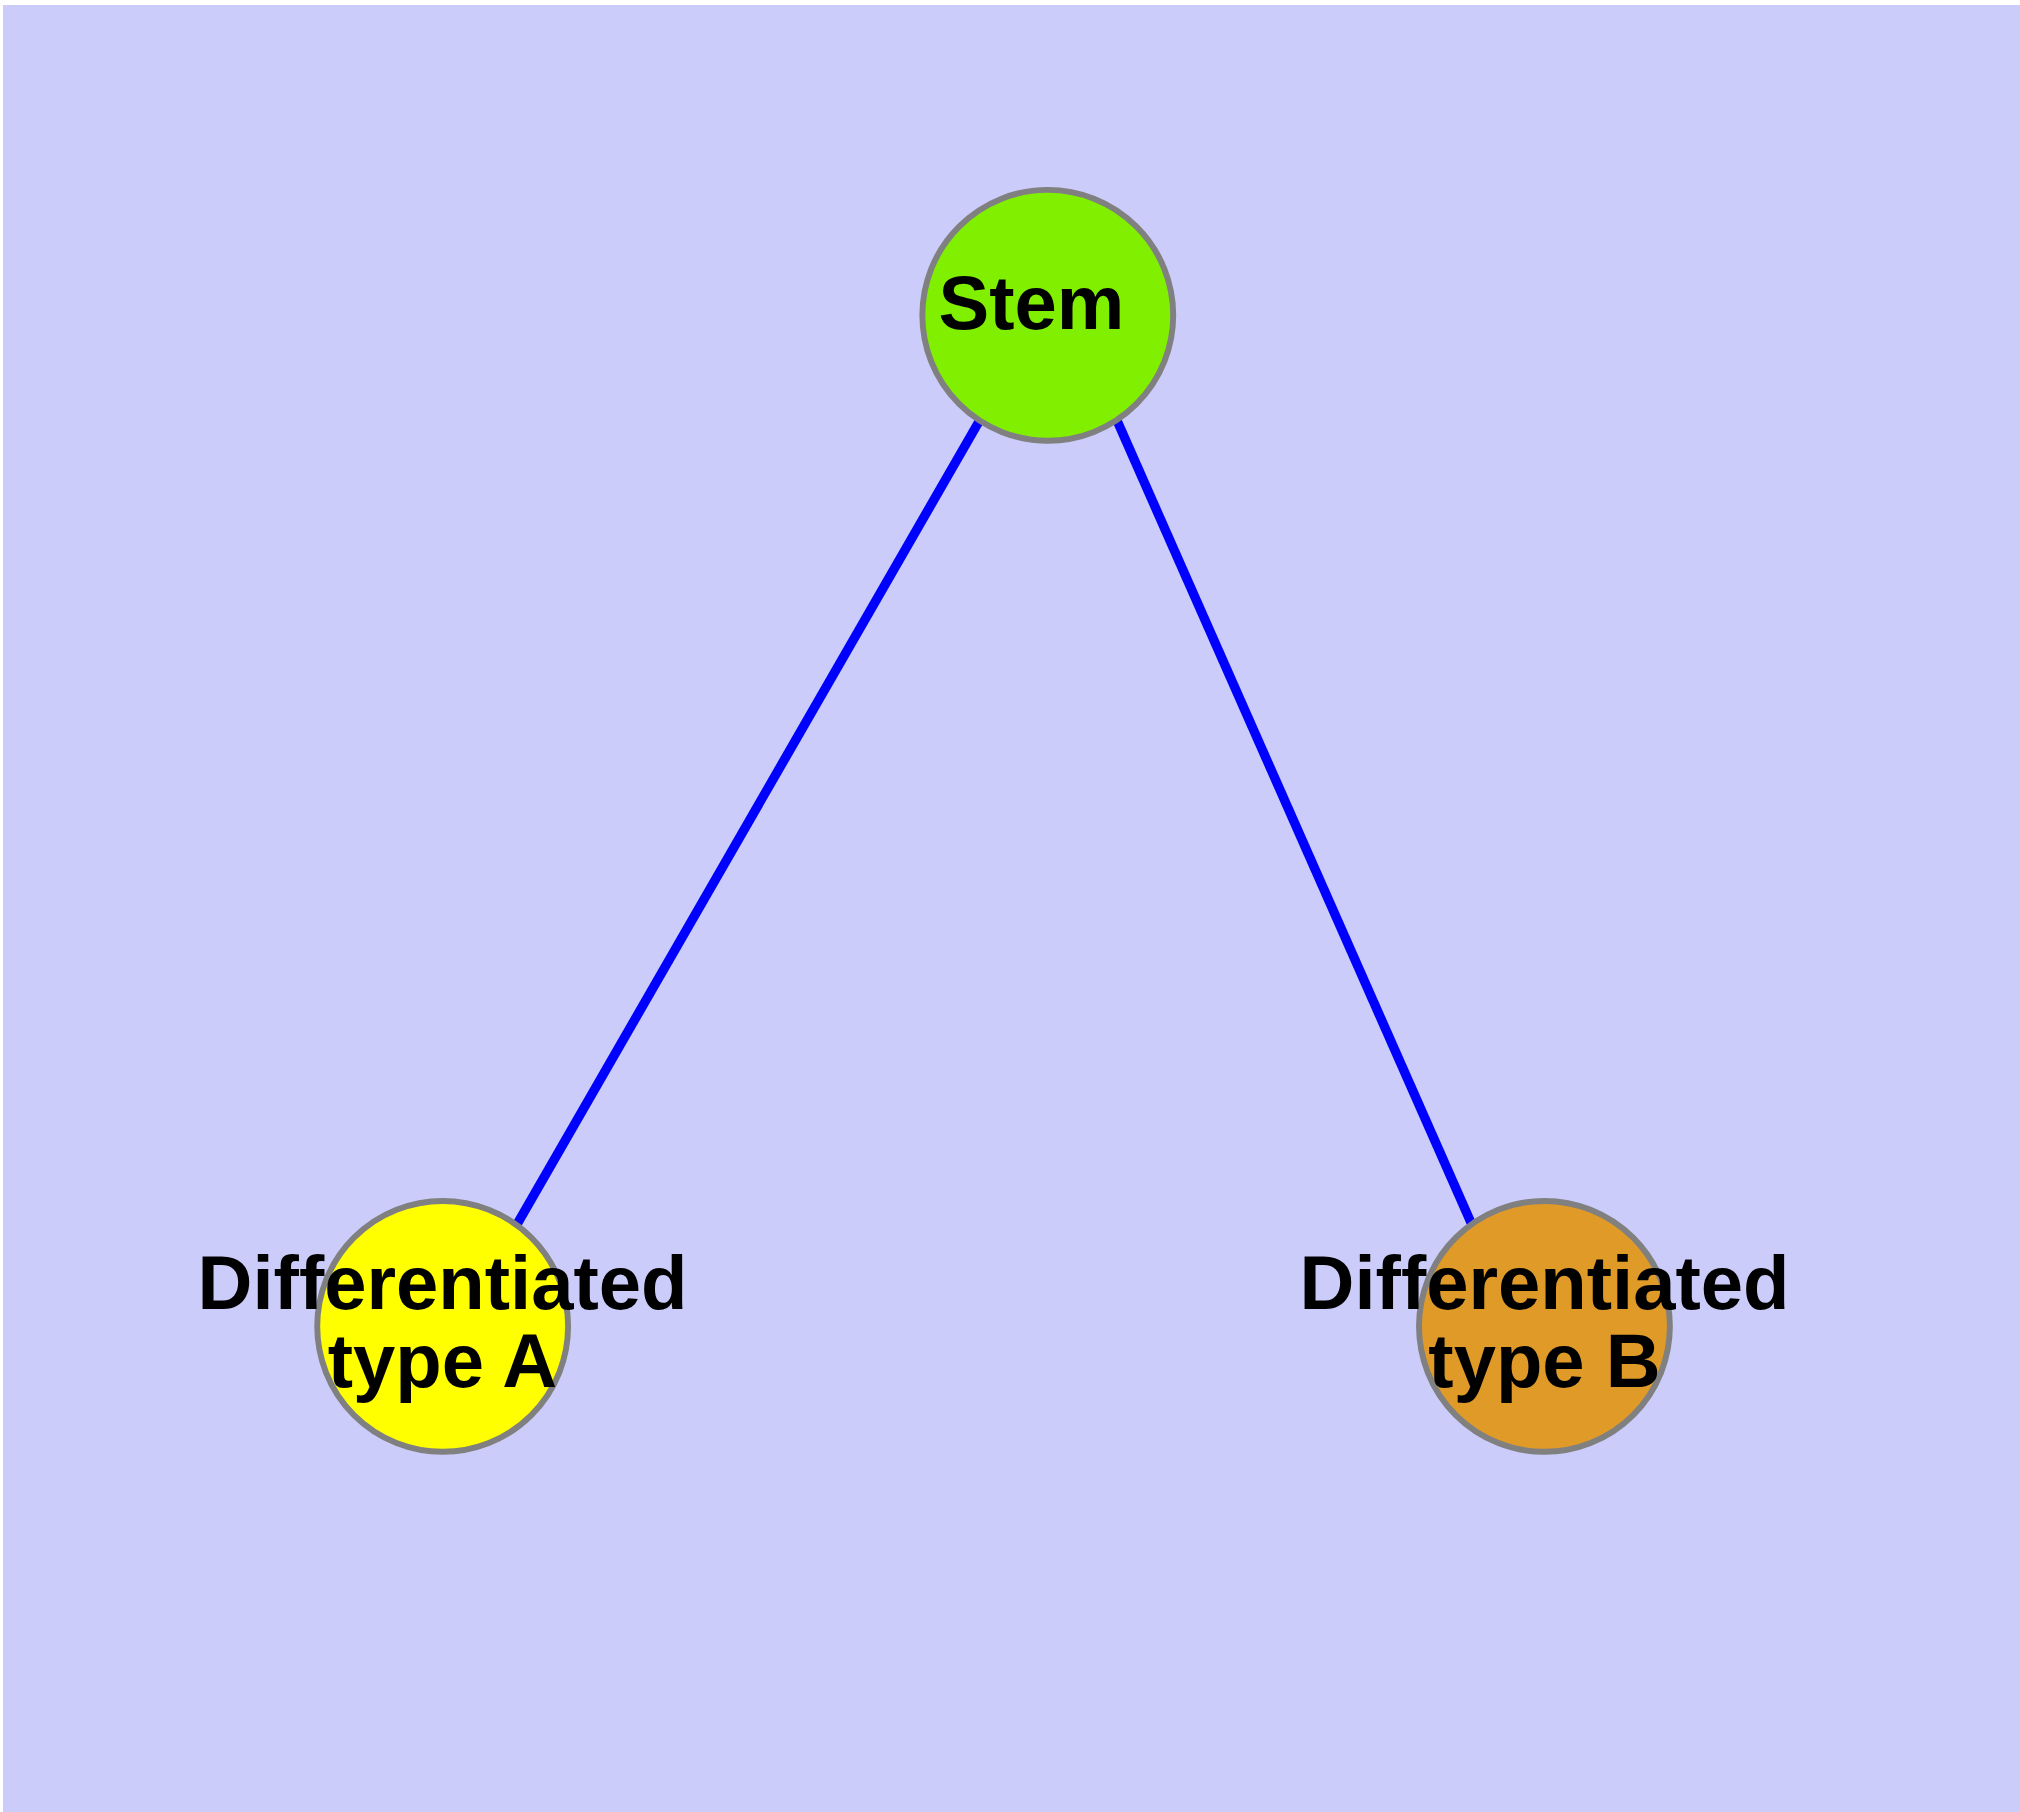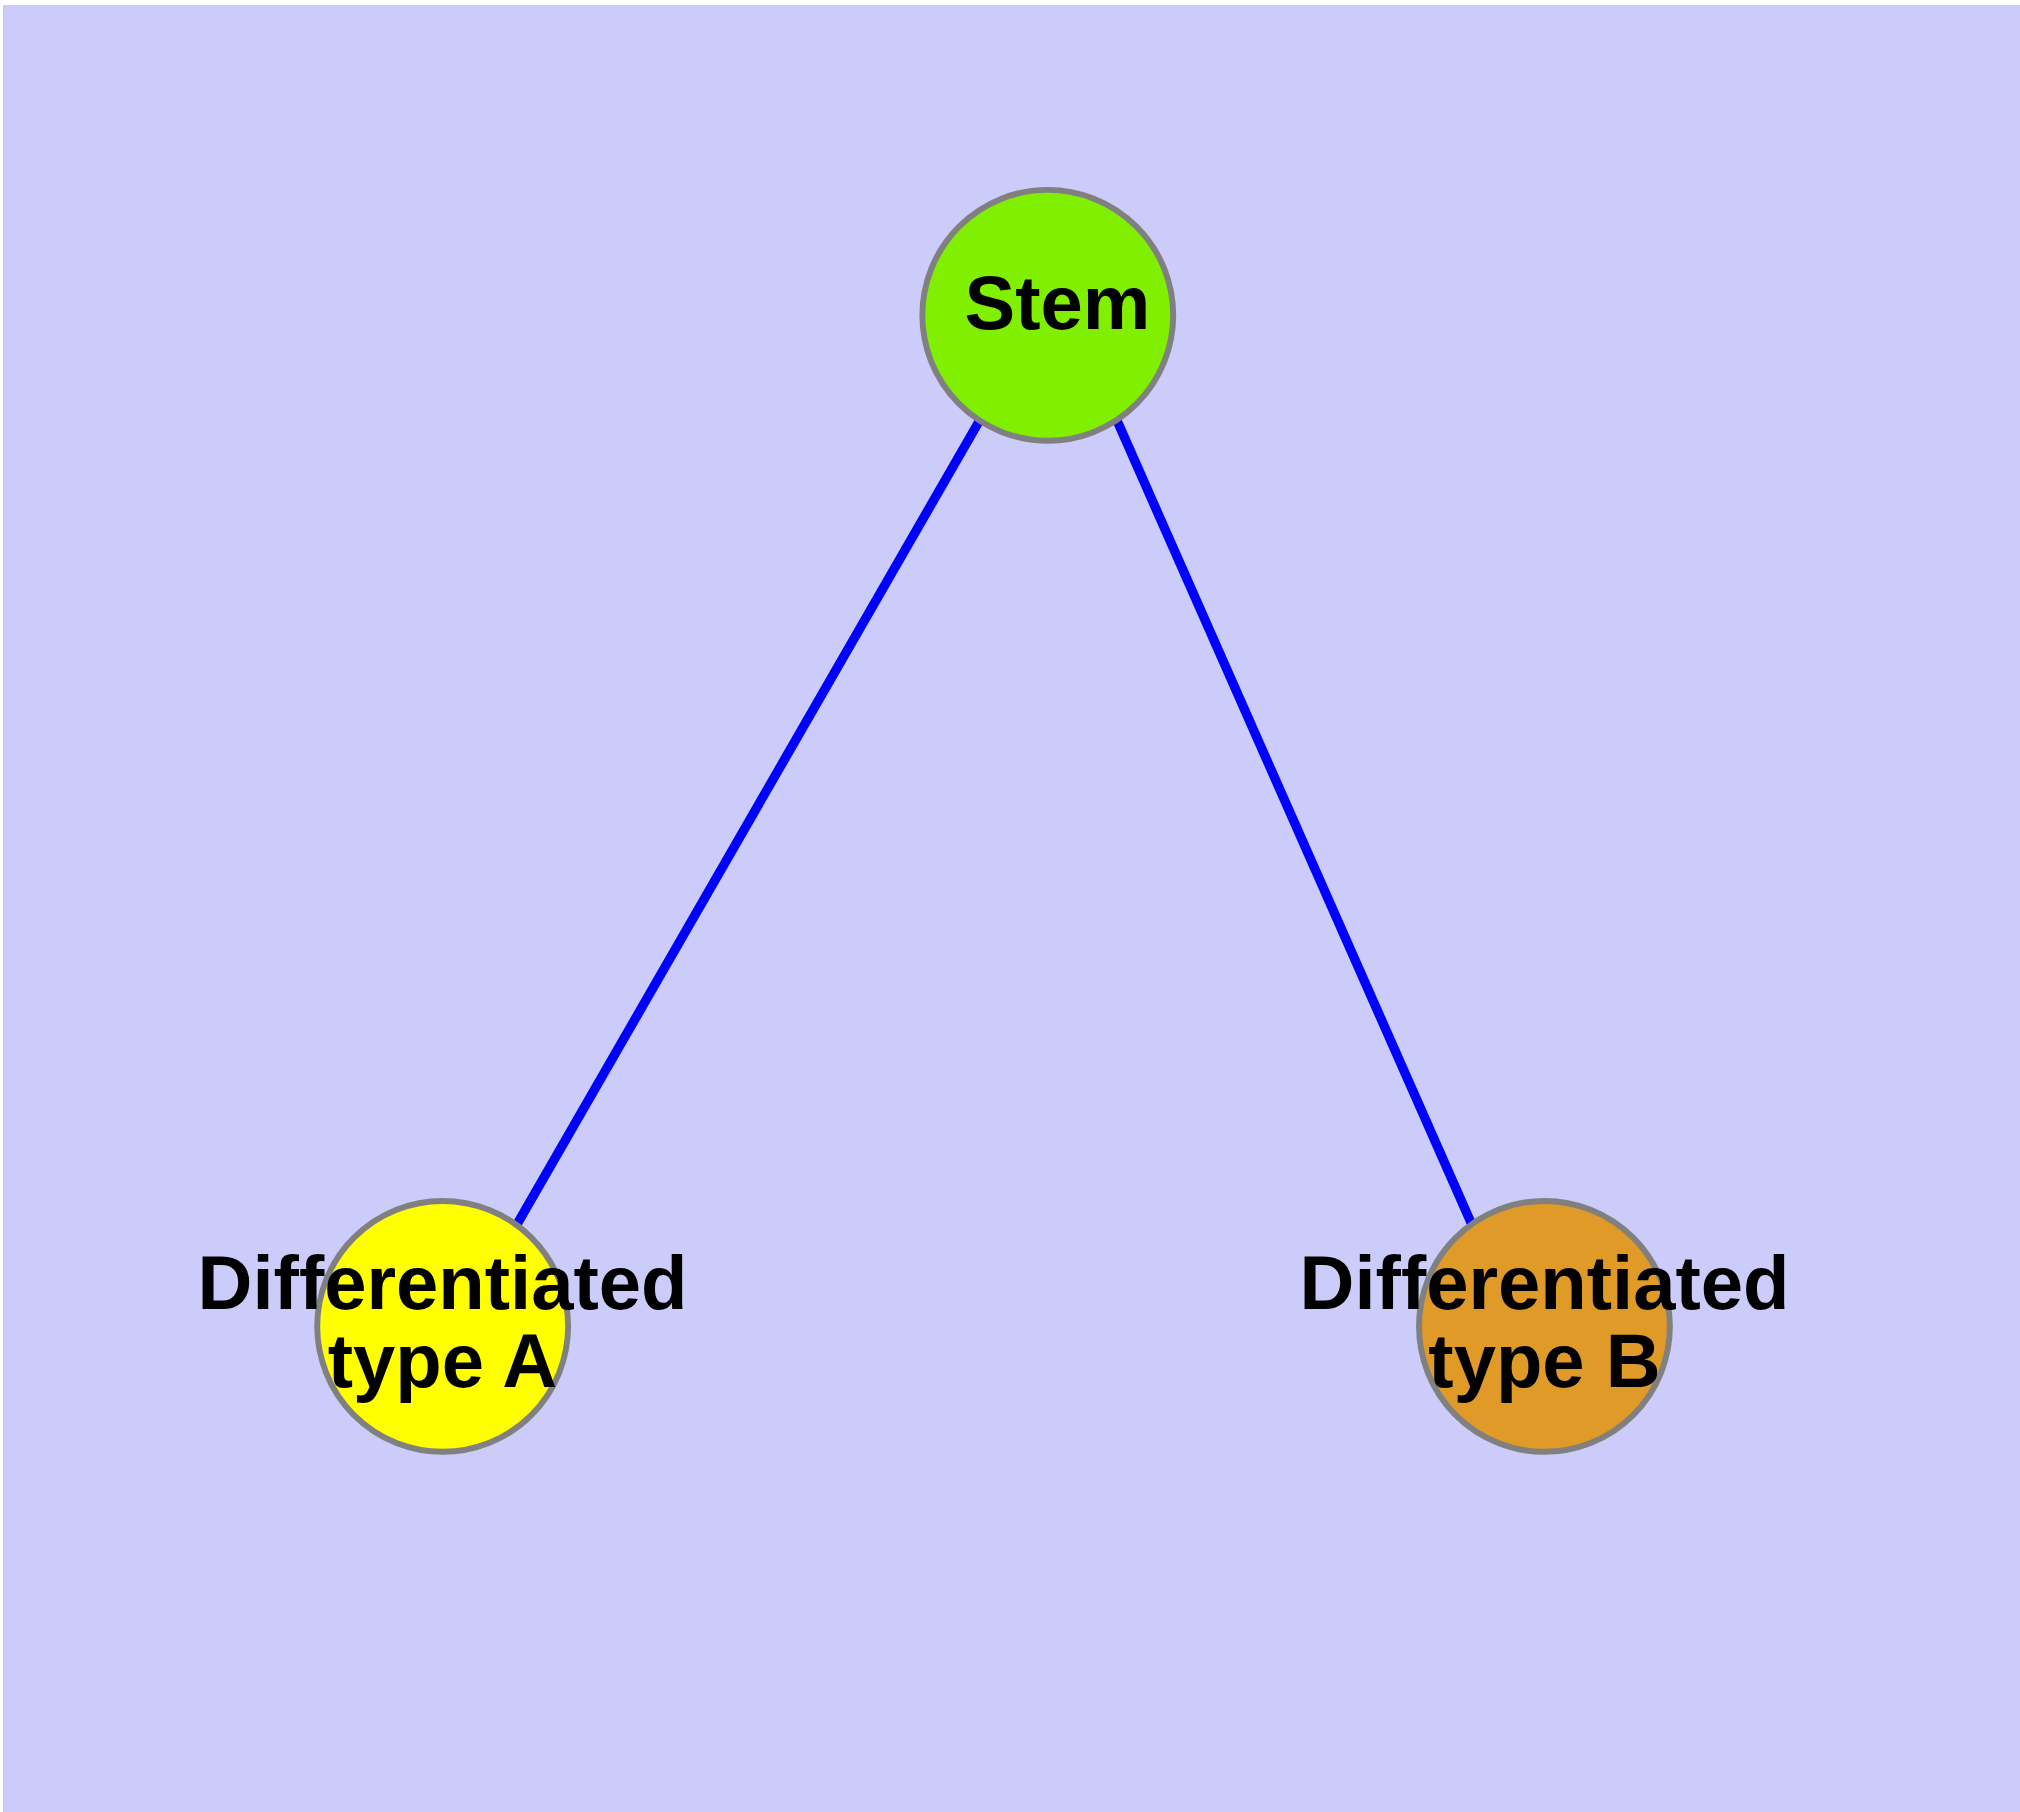--- a/index.html
+++ b/index.html
@@ -37,21 +37,21 @@
     font-family: "Liberation Sans", sans-serif;
     font-weight: bold;
     font-size: 76px;
     line-height: 1.02;
     color: #000000;
     white-space: pre;
     pointer-events: none;
     -webkit-font-smoothing: antialiased;
   }
   #label-stem {
-    left: 549px;
+    left: 523px;
     top: 264px;
     width: 1017px;
   }
   #label-type-a {
     left: -66px;
     top: 1244px;
     width: 1017px;
   }
   #label-type-b {
     left: 1036px;

